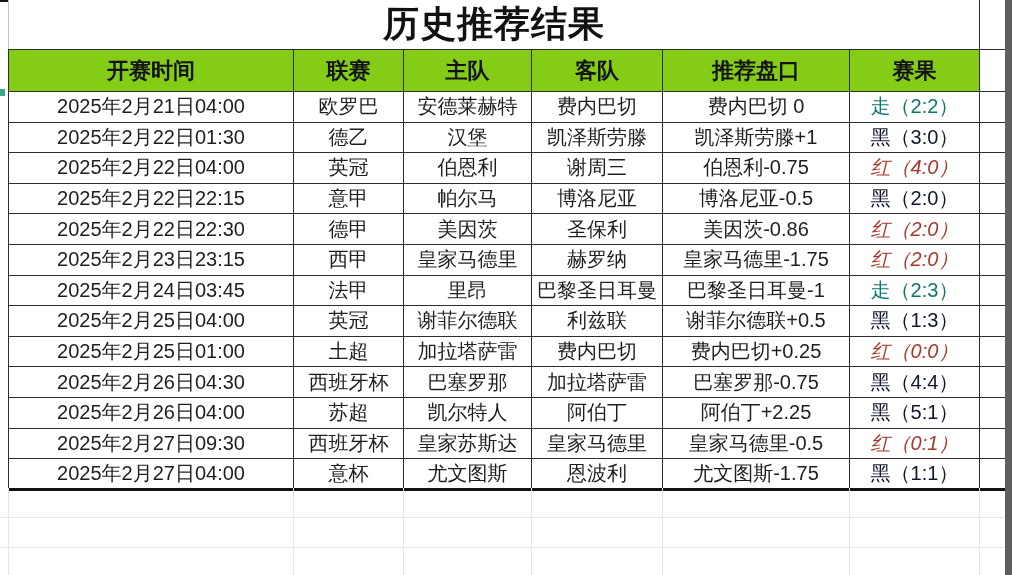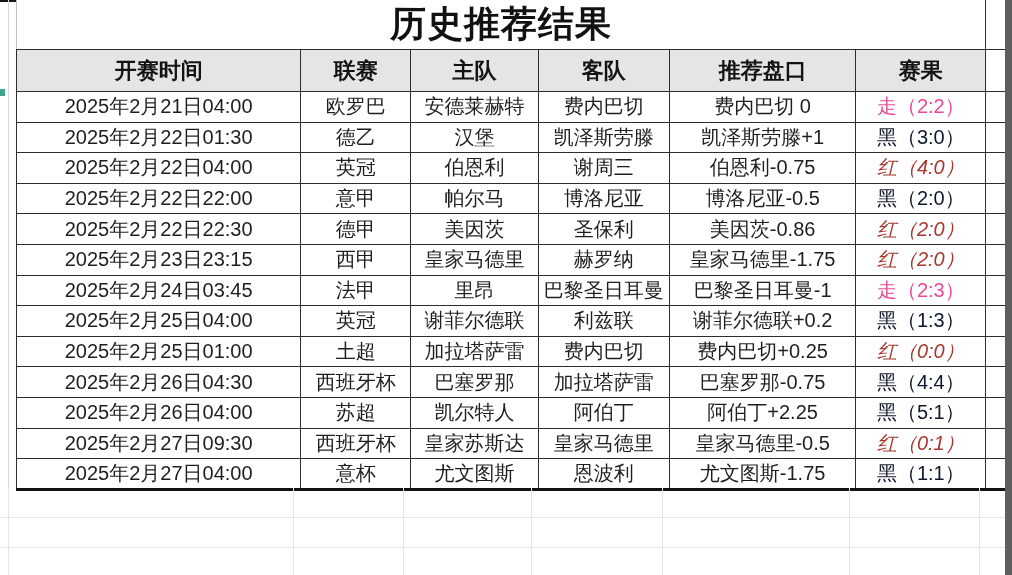--- a/index.html
+++ b/index.html
@@ -8,42 +8,42 @@
 
   
   .top-line{position:absolute;left:0;top:0;width:1005px;height:2px;background:#161616;}
   
   .left-gridline{position:absolute;left:8px;top:0;width:1px;height:575px;background:#d9d9d9;}
   
   .green-mark{position:absolute;left:0;top:89px;width:5px;height:7px;background:#3fa58c;}
   
   .edge-strip{position:absolute;left:1005px;top:0;width:7px;height:575px;background:#5f5f5f;}
 
-  table.sheet-table{position:absolute;left:16px;top:0;border-collapse:collapse;table-layout:fixed;}
+  table.sheet-table{position:absolute;left:8px;top:0;border-collapse:collapse;table-layout:fixed;}
   col.c1{width:285px;}col.c2{width:110px;}col.c3{width:128px;}col.c4{width:131px;}
   col.c5{width:187px;}col.c6{width:130px;}col.c7{width:26px;}
 
   td{border:1.6px solid #2d2d2d;padding:0;margin:0;text-align:center;vertical-align:middle;
      font-size:20px;color:#1e1e1e;white-space:nowrap;overflow:hidden;background:#ffffff;}
 
   tr.title-row{height:45px;}
   td.title-cell{font-size:36px;font-weight:700;color:#111111;border-top:none;
      border-left:1px solid #c2c2c2;letter-spacing:1px;}
   tr.title-row td.edge-col{border-top:none;}
 
   tr.header-row{height:42px;}
-  td.header-cell{background:#e5e5e5;font-weight:700;font-size:22px;color:#131313;}
+  td.header-cell{background:#84cc16;font-weight:700;font-size:22px;color:#131313;}
 
   tr.data-row{height:30.6px;}
   tr.data-row:last-child td{border-bottom:3px solid #121212;margin-top:36px;}
   td.edge-col{background:#ffffff;}
 
   .res-win{color:#a8382e;font-style:italic;}
   .res-loss{color:#0f172a;}
-  .res-push{color:#ec4899;}
+  .res-push{color:#0f766e;}
 
   
   .faint-h{position:absolute;left:0;width:1005px;height:1px;background:#e6e6e6;}
   .faint-v{position:absolute;top:488px;height:87px;width:1px;background:#e6e6e6;}
 </style>
 </head>
 <body>
 
 <div class="screen">
   <div class="top-line"></div>
@@ -96,21 +96,21 @@
         <tr class="data-row">
           <td>2025年2月22日04:00</td>
           <td>英冠</td>
           <td>伯恩利</td>
           <td>谢周三</td>
           <td>伯恩利-0.75</td>
           <td class="res-win">红（4:0）</td>
           <td class="edge-col"></td>
         </tr>
         <tr class="data-row">
-          <td>2025年2月22日22:00</td>
+          <td>2025年2月22日22:15</td>
           <td>意甲</td>
           <td>帕尔马</td>
           <td>博洛尼亚</td>
           <td>博洛尼亚-0.5</td>
           <td class="res-loss">黑（2:0）</td>
           <td class="edge-col"></td>
         </tr>
         <tr class="data-row">
           <td>2025年2月22日22:30</td>
           <td>德甲</td>
@@ -136,21 +136,21 @@
           <td>巴黎圣日耳曼</td>
           <td>巴黎圣日耳曼-1</td>
           <td class="res-push">走（2:3）</td>
           <td class="edge-col"></td>
         </tr>
         <tr class="data-row">
           <td>2025年2月25日04:00</td>
           <td>英冠</td>
           <td>谢菲尔德联</td>
           <td>利兹联</td>
-          <td>谢菲尔德联+0.2</td>
+          <td>谢菲尔德联+0.5</td>
           <td class="res-loss">黑（1:3）</td>
           <td class="edge-col"></td>
         </tr>
         <tr class="data-row">
           <td>2025年2月25日01:00</td>
           <td>土超</td>
           <td>加拉塔萨雷</td>
           <td>费内巴切</td>
           <td>费内巴切+0.25</td>
           <td class="res-win">红（0:0）</td>

